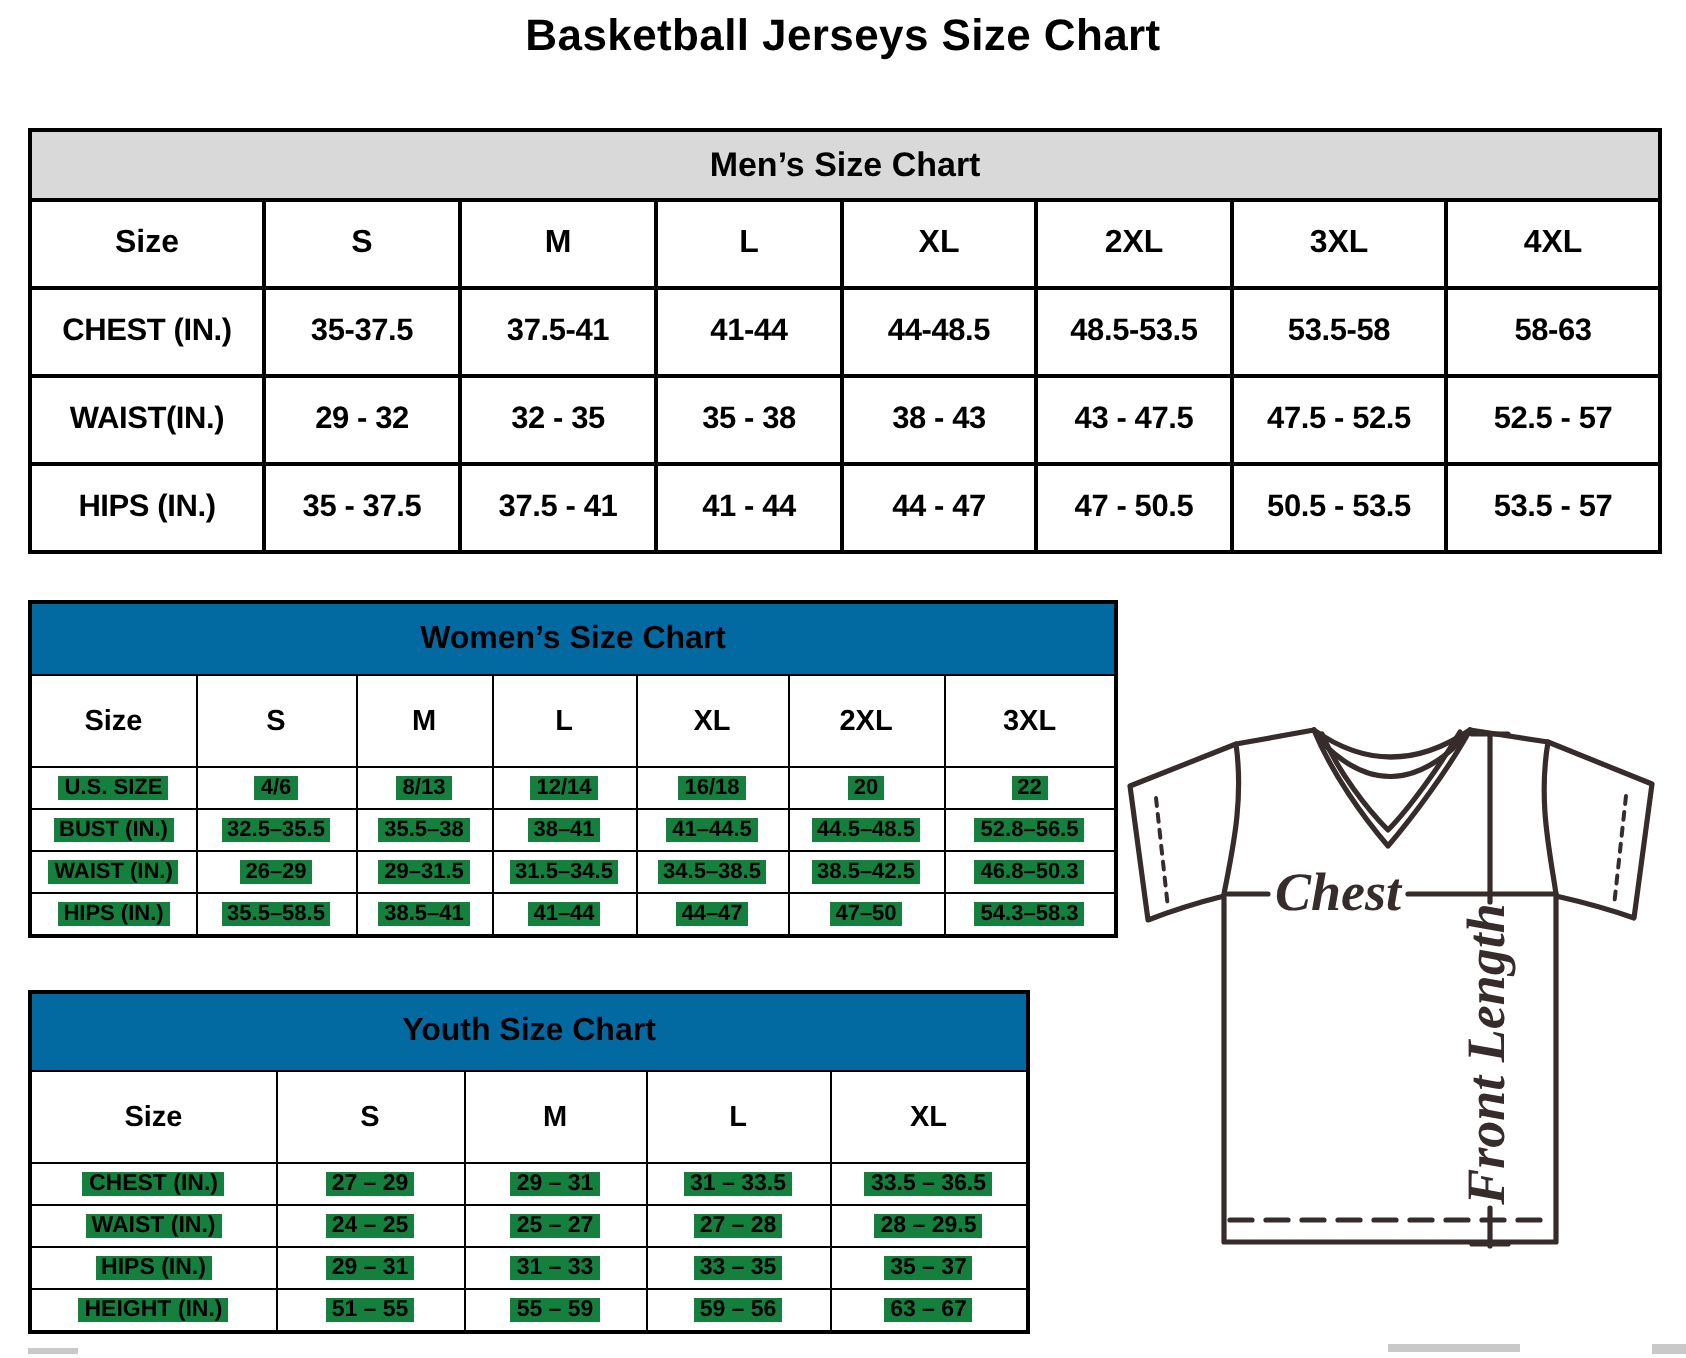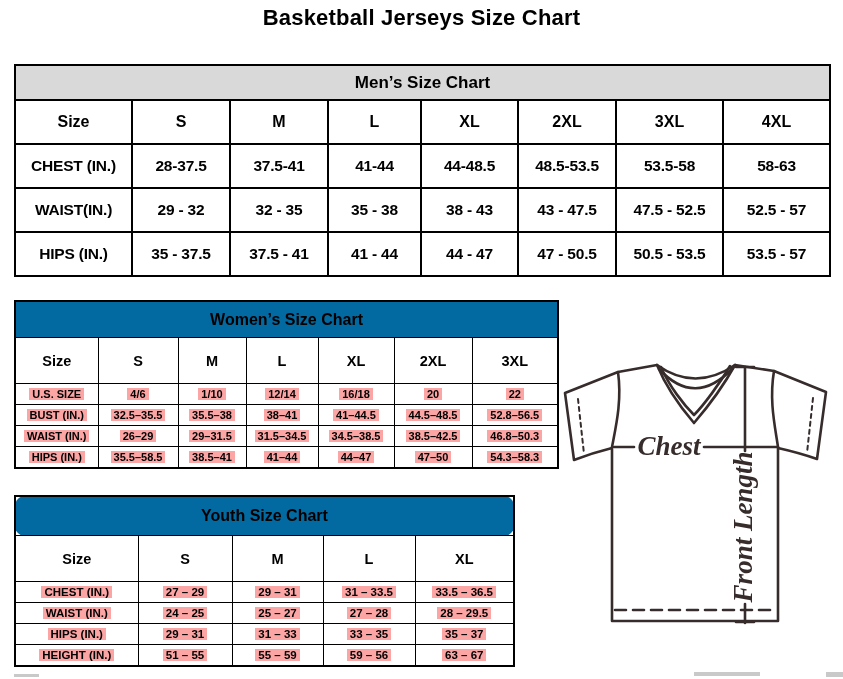--- a/index.html
+++ b/index.html
@@ -13,26 +13,26 @@
        padding:0;overflow:hidden;white-space:nowrap;}
   .tblwrap table{border:2px solid #000;}
   
   .mens td{border-width:2px;}
   .mens .band{height:33px;background:#d9d9d9;font-size:17px;}
   .mens .hrow td{height:42px;font-size:16px;}
   .mens .drow td{height:42px;font-size:15.5px;letter-spacing:-.2px;}
   
   .compact .band{background:#0369a1;font-size:16px;}
   .womens .band{height:35px;}
-  .youth .band{height:38px;border-radius:10px;}
+  .youth .band{height:38px;}
   .compact .hrow td{height:45px;font-size:14.5px;}
   .compact .drow td{height:20px;font-weight:bold;}
   .womens .drow td{font-size:11px;}
   .youth .drow td{font-size:11.5px;}
-  .compact .drow .hl{background:#fca5a5;padding:0 3px;text-align:center;}
+  .compact .drow .hl{background:#15803d;padding:0 3px;text-align:center;}
   .diagram{position:absolute;left:558px;top:361px;width:276px;height:270px;}
   .frag{position:absolute;background:#c9c9c9;}
   .frag1{left:14px;top:674px;width:25px;height:3px;}
   .frag2{left:694px;top:672px;width:66px;height:4px;}
   .frag3{left:826px;top:672px;width:17px;height:5px;}
 </style>
 </head>
 <body>
 
 <div class="page-title">Basketball Jerseys Size Chart</div>
@@ -58,21 +58,21 @@
           <td>S</td>
           <td>M</td>
           <td>L</td>
           <td>XL</td>
           <td>2XL</td>
           <td>3XL</td>
           <td>4XL</td>
         </tr>
         <tr class="drow">
           <td>CHEST (IN.)</td>
-          <td>28-37.5</td>
+          <td>35-37.5</td>
           <td>37.5-41</td>
           <td>41-44</td>
           <td>44-48.5</td>
           <td>48.5-53.5</td>
           <td>53.5-58</td>
           <td>58-63</td>
         </tr>
         <tr class="drow">
           <td>WAIST(IN.)</td>
           <td>29 - 32</td>
@@ -117,21 +117,21 @@
           <td>S</td>
           <td>M</td>
           <td>L</td>
           <td>XL</td>
           <td>2XL</td>
           <td>3XL</td>
         </tr>
         <tr class="drow">
           <td><span class="hl">U.S. SIZE</span></td>
           <td><span class="hl">4/6</span></td>
-          <td><span class="hl">1/10</span></td>
+          <td><span class="hl">8/13</span></td>
           <td><span class="hl">12/14</span></td>
           <td><span class="hl">16/18</span></td>
           <td><span class="hl">20</span></td>
           <td><span class="hl">22</span></td>
         </tr>
         <tr class="drow">
           <td><span class="hl">BUST (IN.)</span></td>
           <td><span class="hl">32.5–35.5</span></td>
           <td><span class="hl">35.5–38</span></td>
           <td><span class="hl">38–41</span></td>

